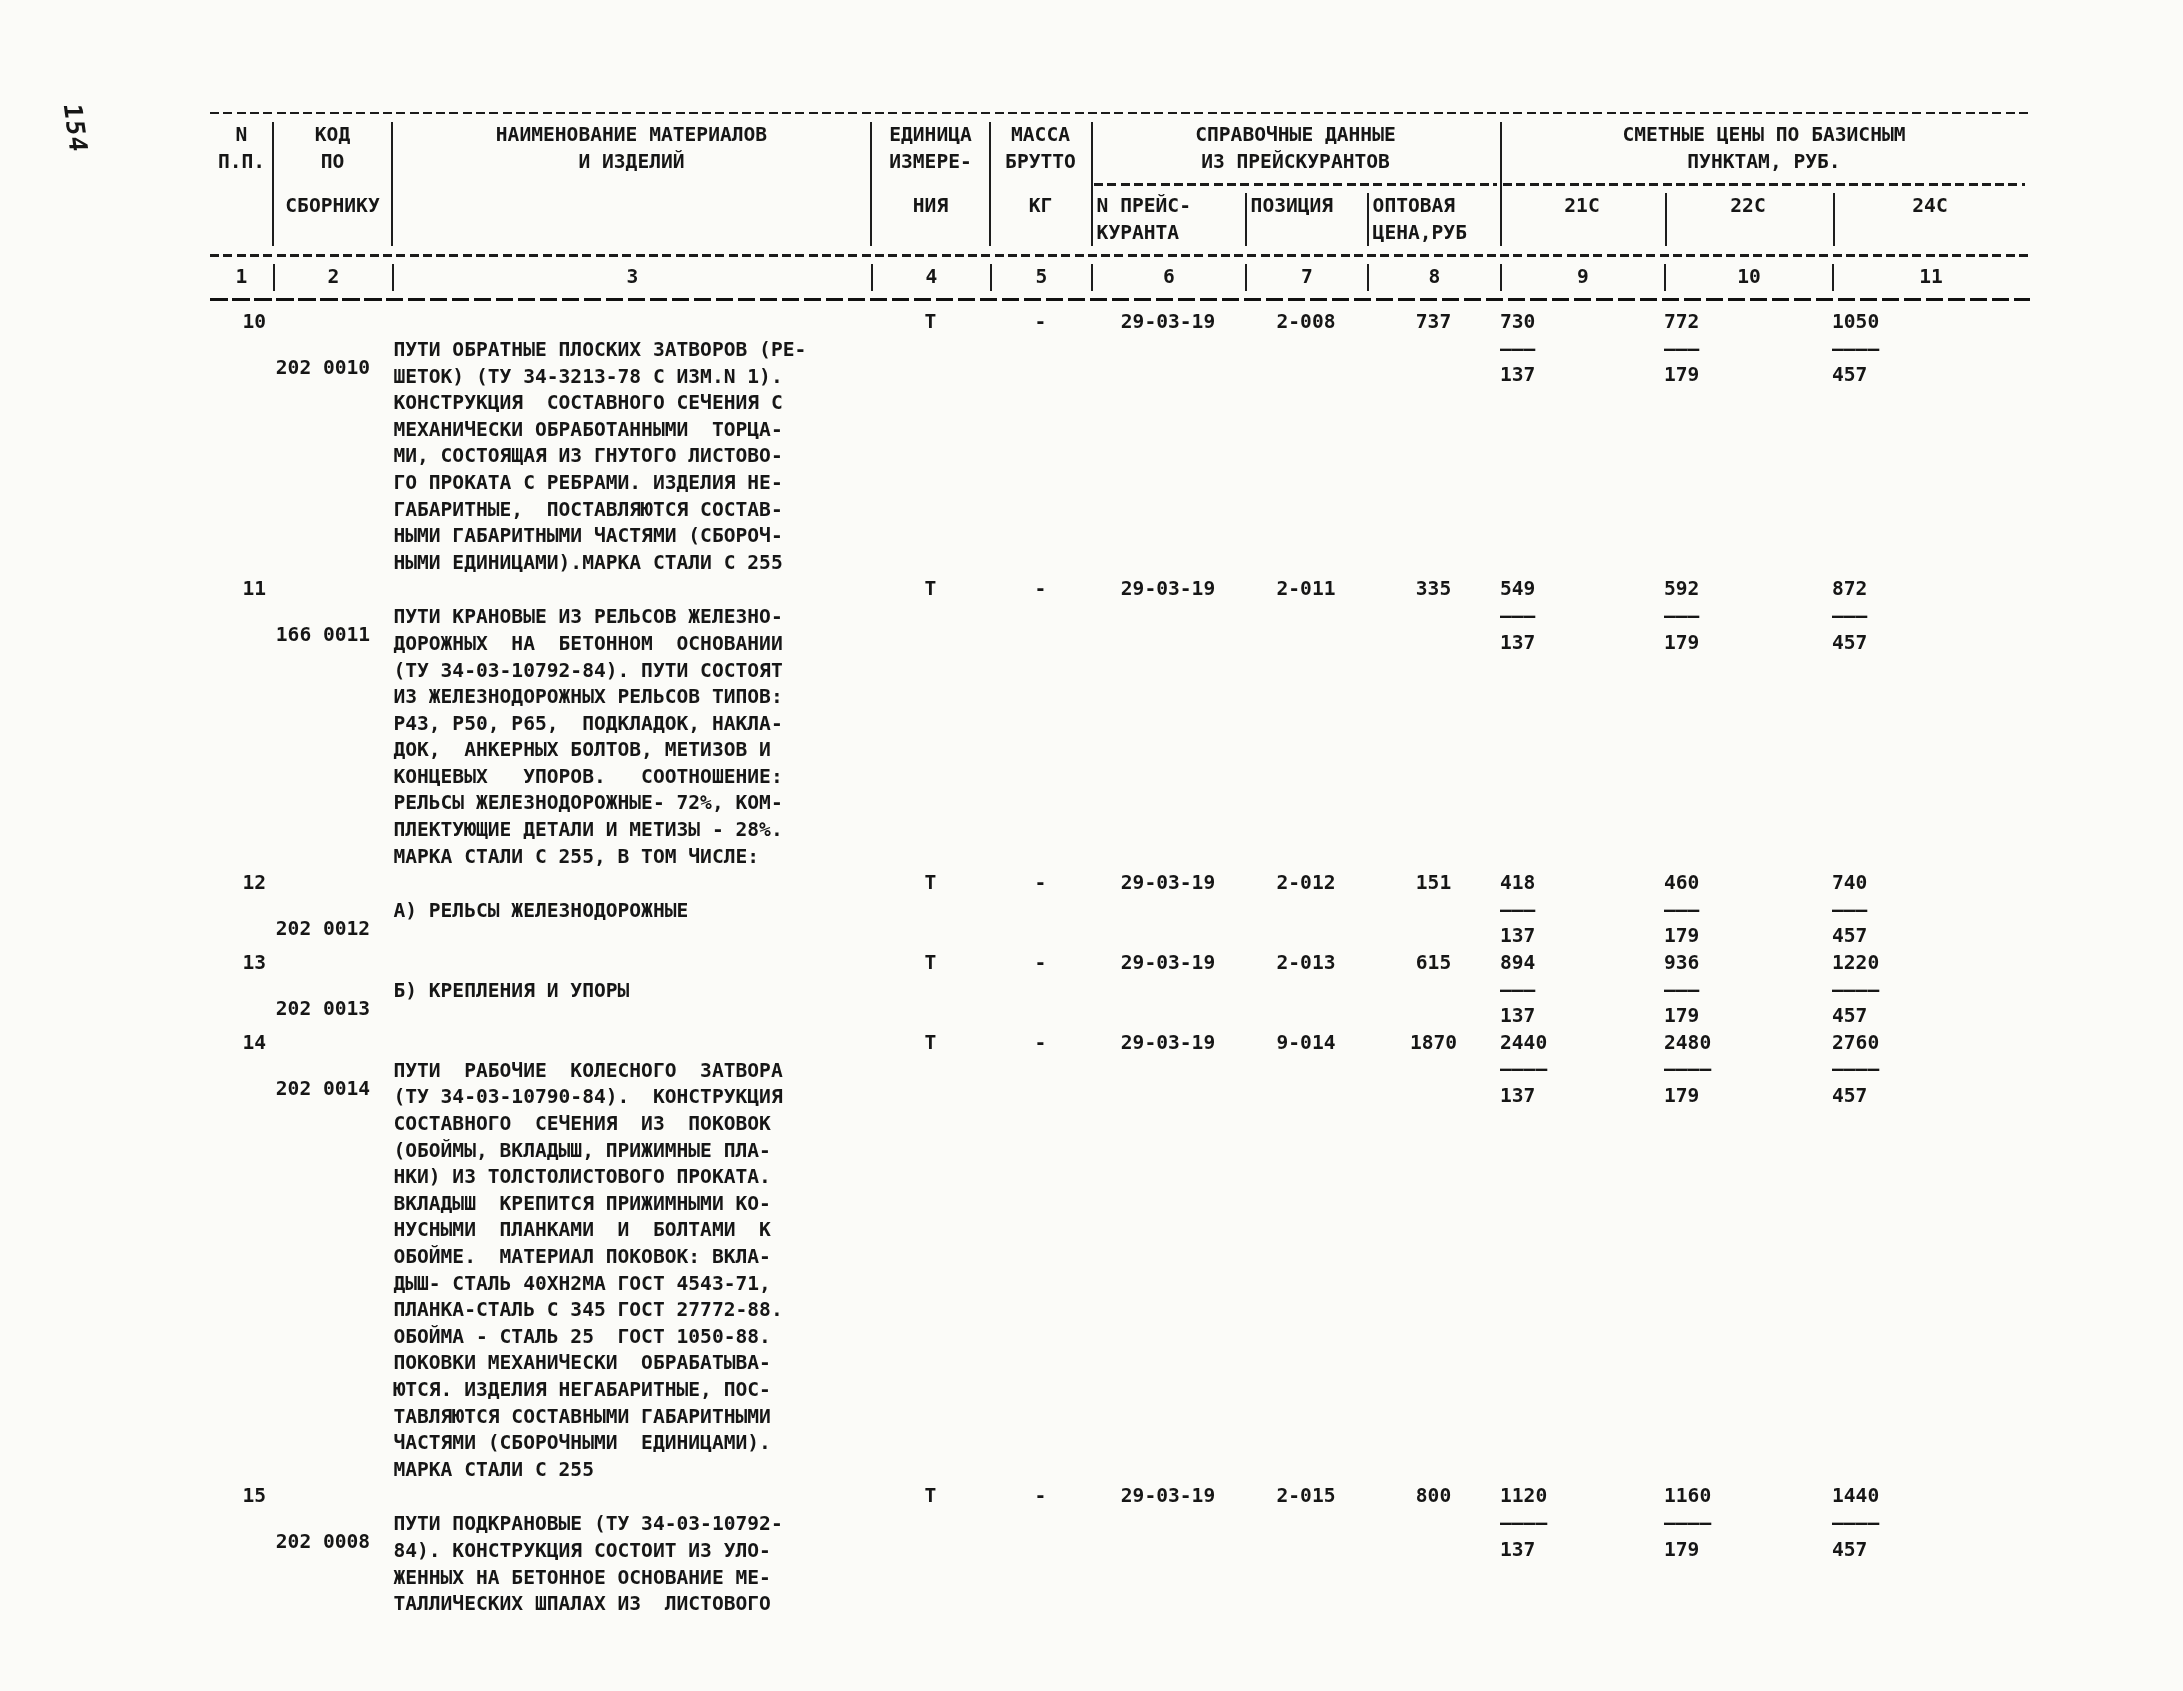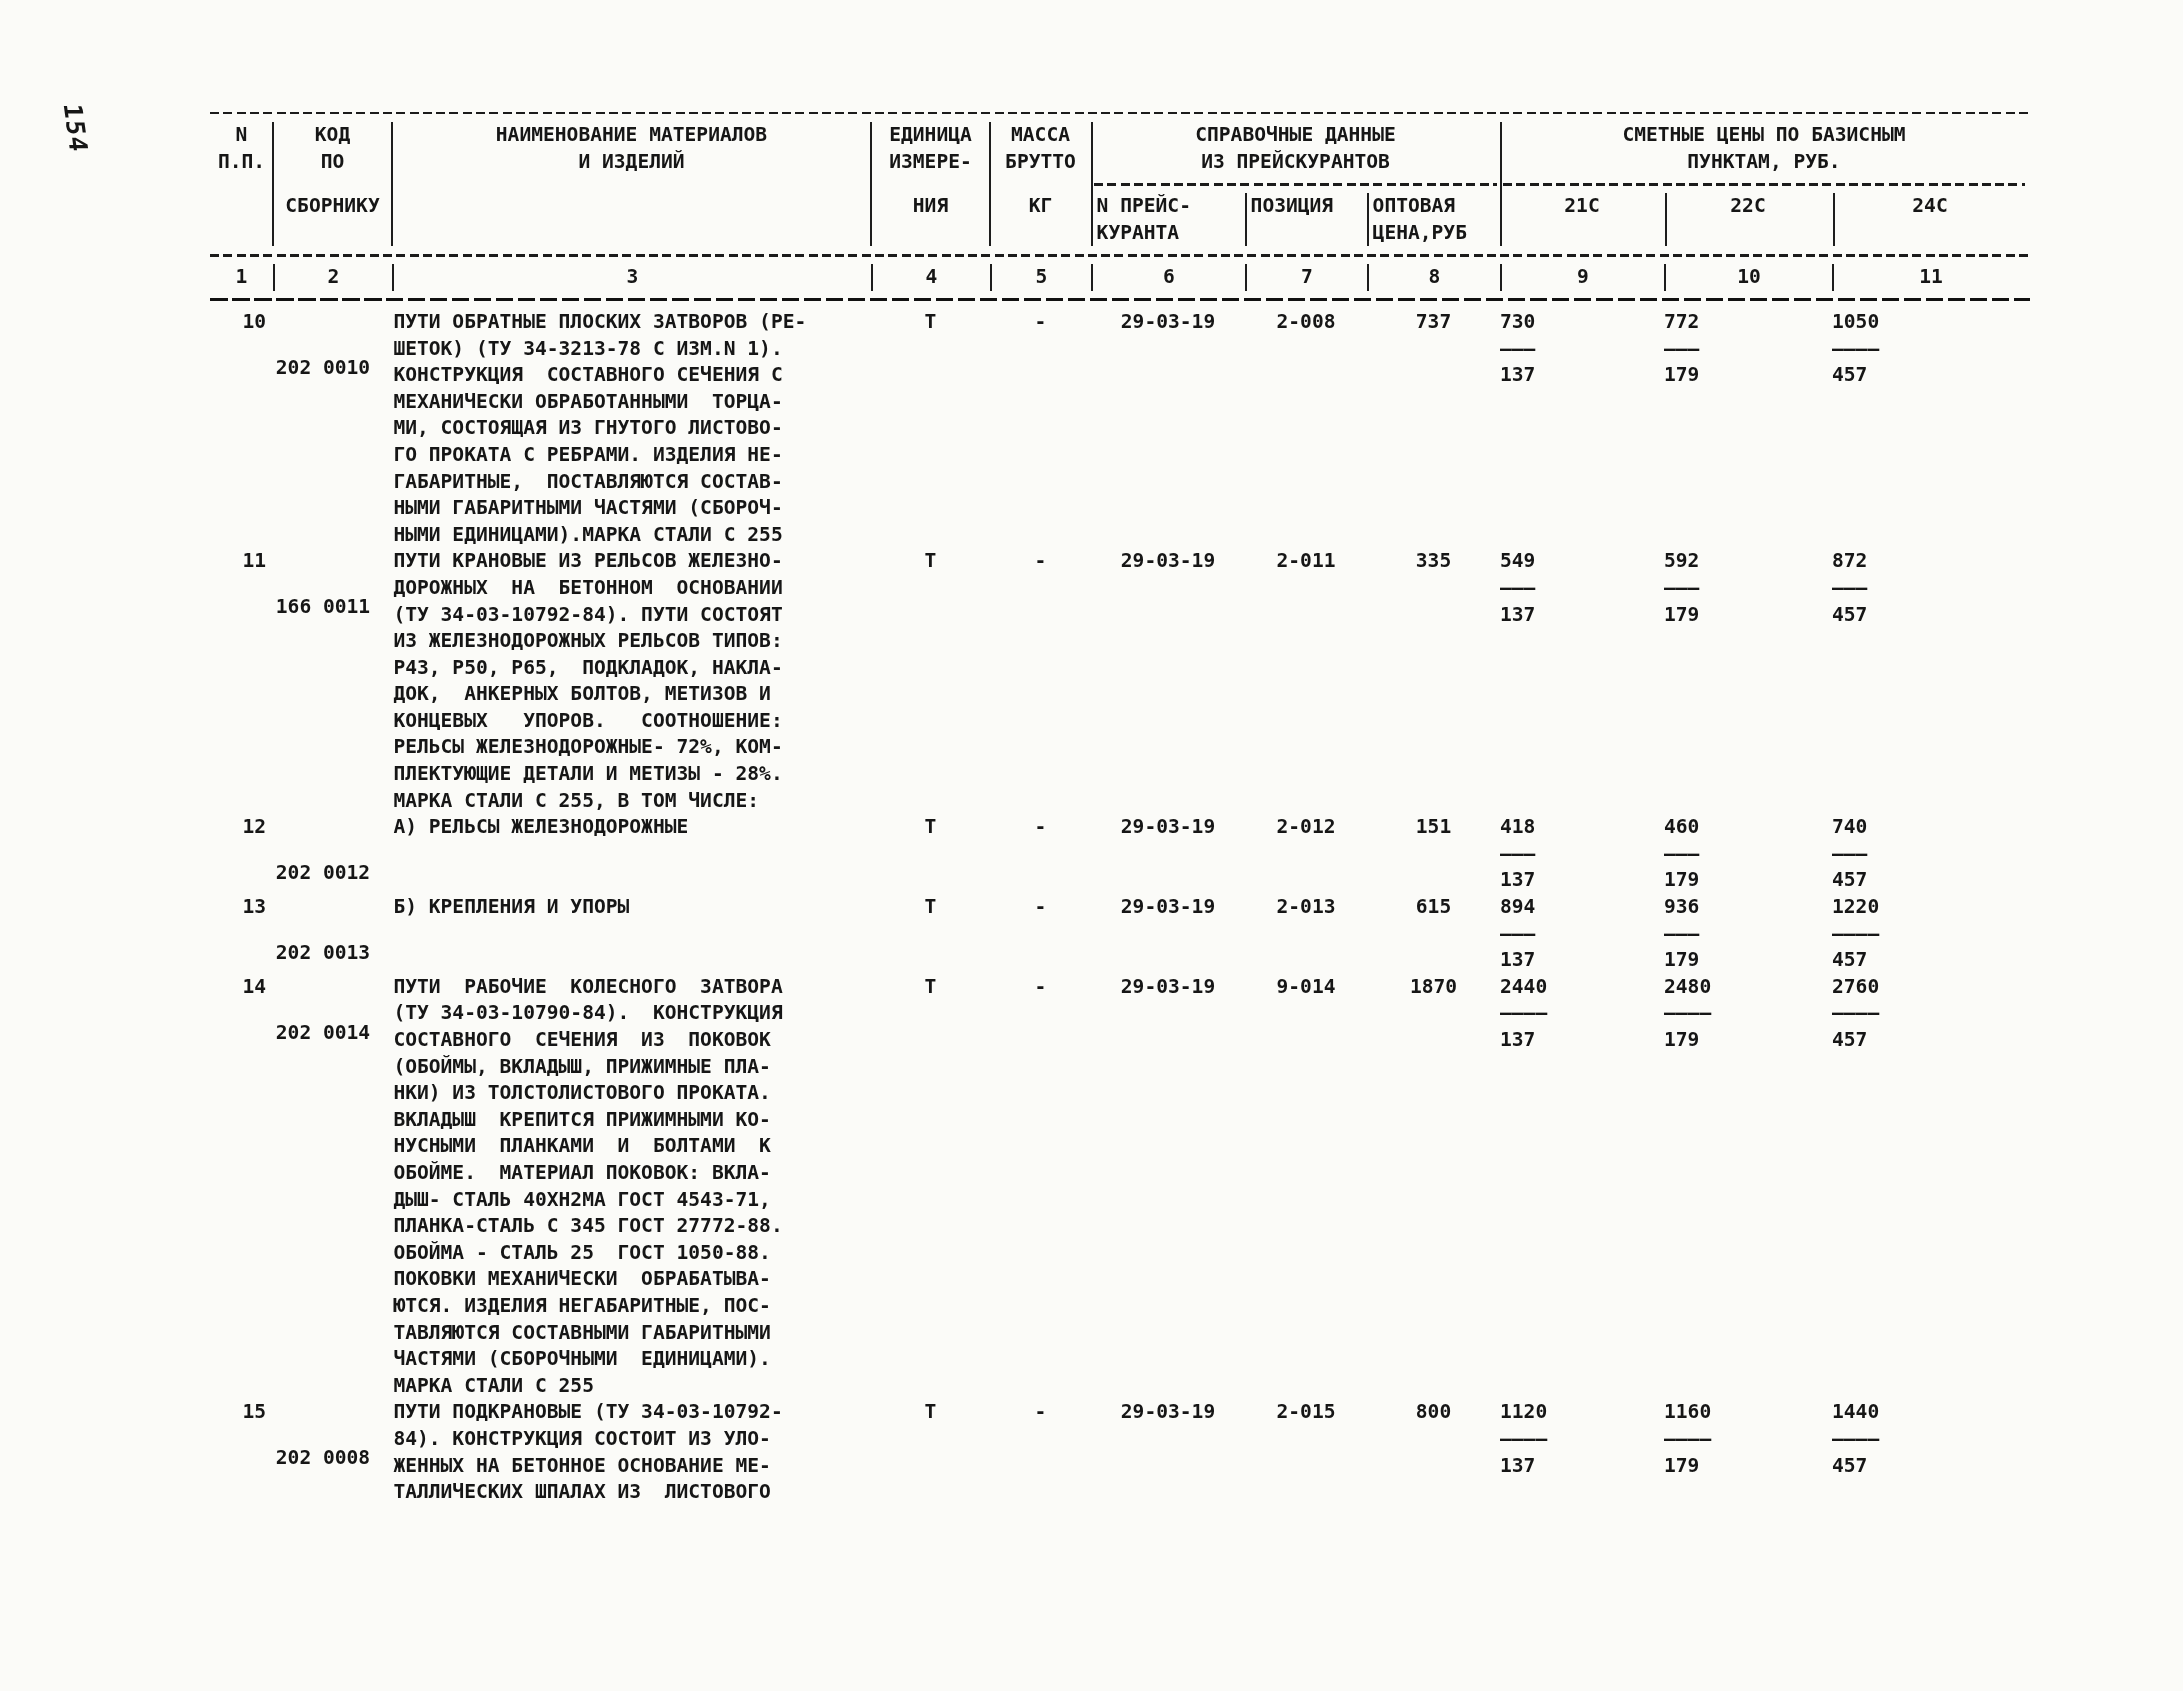--- a/index.html
+++ b/index.html
@@ -64,21 +64,21 @@
   .vr.sub{top:71px;}
   
   .numrow{height:26.6px;}
   .numrow .nc{text-align:center;border-left:2.1px solid #1d1d1d;}
   .numrow .nc:first-child{border-left:none;}
   
   .trow{align-items:start;}
   .trow .c{white-space:pre;}
   .c.rnum{text-align:right;padding-right:7px;}
   .c.rcode{padding-left:2.8px;margin-top:46px;}
-  .c.rname{padding-left:1.4px;}
+  .c.rname{padding-left:1.4px;margin-top:28px;}
   .c.ctr{text-align:center;}
   .c.price{text-align:left;white-space:pre-line;}
 </style>
 </head>
 <body>
 
 <div class="page">
 
   <div class="page-num">154</div>
 

